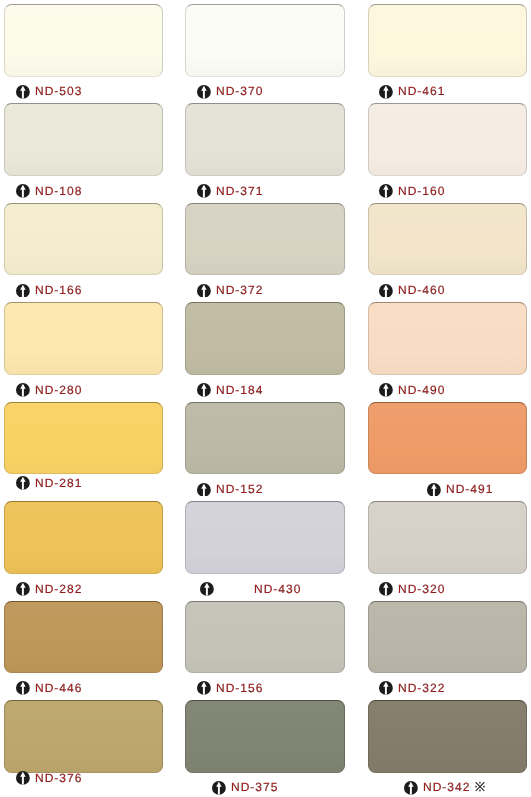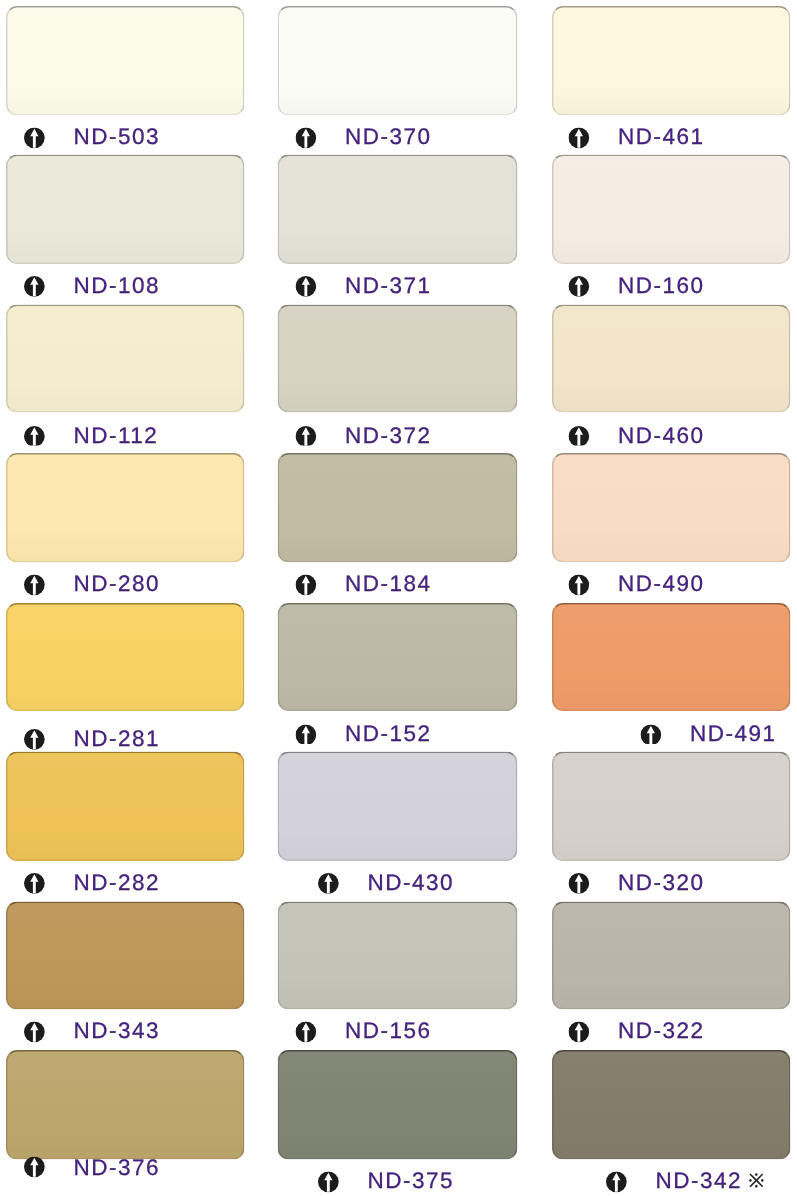--- a/index.html
+++ b/index.html
@@ -4,21 +4,21 @@
 <title>Color Swatch Chart</title>
 <style>
   html,body{margin:0;padding:0;}
   body{width:531px;height:797px;background:#ffffff;font-family:"Liberation Sans",sans-serif;overflow:hidden;-webkit-font-smoothing:antialiased;text-rendering:geometricPrecision;}
   #sheet{position:relative;width:531px;height:797px;background:#fff;}
   .cell{position:absolute;}
   .chip{position:absolute;left:0;top:0;border-radius:7.5px;border:0.9px solid #8a887e;box-sizing:border-box;}
   .chip::after{content:'';position:absolute;inset:0;border-radius:6.7px;background:linear-gradient(180deg,rgba(255,255,255,0.035) 0%,rgba(255,255,255,0.012) 38%,rgba(0,0,0,0) 70%,rgba(0,0,0,0.022) 100%);pointer-events:none;}
   .label{position:absolute;display:flex;align-items:center;height:16px;}
   .ico{width:13.8px;height:13.8px;flex:0 0 13.8px;display:block;line-height:0;position:relative;top:0.3px;}
-  .code{font-size:15px;color:#4c1d95;letter-spacing:1px;white-space:nowrap;margin-left:19px;-webkit-font-smoothing:antialiased;-webkit-text-stroke:0.18px #1a1a1a;transform:translateZ(0);will-change:transform;}
+  .code{font-size:12px;color:#b91c1c;letter-spacing:1px;white-space:nowrap;margin-left:5px;-webkit-font-smoothing:antialiased;-webkit-text-stroke:0.18px #1a1a1a;transform:translateZ(0);will-change:transform;}
   .note{margin-left:4.5px;font-size:12.5px;color:#1a1a1a;line-height:1;-webkit-font-smoothing:antialiased;-webkit-text-stroke:0.25px #1a1a1a;transform:translateZ(0);}
 </style>
 </head>
 <body>
 
 <div id="sheet">
   <div class="cell" style="left:4.0px;top:4.00px;width:159.0px;">
    <div class="chip" style="width: 159px; height: 72.5px; background-color: rgb(253, 252, 235); border-color: rgb(161, 160, 149) rgb(207, 207, 193) rgb(227, 226, 211) rgb(215, 214, 199);"></div>
    <div class="label" style="top:79.40px;left:11.9px;">
     <span class="ico"><svg viewBox="0 0 100 100" width="13.8" height="13.8" aria-hidden="true">
@@ -78,21 +78,21 @@
     <span class="code">ND-160</span>
    </div>
   </div>
   <div class="cell" style="left:4.0px;top:202.86px;width:159.0px;">
    <div class="chip" style="width: 159px; height: 72.5px; background-color: rgb(244, 237, 205); border-color: rgb(155, 150, 128) rgb(200, 194, 168) rgb(219, 213, 184) rgb(207, 201, 174);"></div>
    <div class="label" style="top:79.40px;left:11.9px;">
     <span class="ico"><svg viewBox="0 0 100 100" width="13.8" height="13.8" aria-hidden="true">
             <circle cx="50" cy="50" r="50" fill="#1c1c1c"></circle>
             <path d="M50 6 L70 42 H57 V98 H43 V42 H30 Z" fill="#ffffff"></path>
           </svg></span>
-    <span class="code">ND-112</span>
+    <span class="code">ND-166</span>
    </div>
   </div>
   <div class="cell" style="left:185.1px;top:202.86px;width:159.5px;">
    <div class="chip" style="width: 159.5px; height: 72.5px; background-color: rgb(215, 211, 195); border-color: rgb(135, 132, 121) rgb(176, 173, 160) rgb(193, 190, 176) rgb(183, 179, 166);"></div>
    <div class="label" style="top:79.40px;left:11.8px;">
     <span class="ico"><svg viewBox="0 0 100 100" width="13.8" height="13.8" aria-hidden="true">
             <circle cx="50" cy="50" r="50" fill="#1c1c1c"></circle>
             <path d="M50 6 L70 42 H57 V98 H43 V42 H30 Z" fill="#ffffff"></path>
           </svg></span>
     <span class="code">ND-372</span>
@@ -133,21 +133,21 @@
    <div class="label" style="top:79.40px;left:11.0px;">
     <span class="ico"><svg viewBox="0 0 100 100" width="13.8" height="13.8" aria-hidden="true">
             <circle cx="50" cy="50" r="50" fill="#1c1c1c"></circle>
             <path d="M50 6 L70 42 H57 V98 H43 V42 H30 Z" fill="#ffffff"></path>
           </svg></span>
     <span class="code">ND-490</span>
    </div>
   </div>
   <div class="cell" style="left:4.0px;top:401.72px;width:159.0px;">
    <div class="chip" style="width: 159px; height: 72.5px; background-color: rgb(249, 210, 100); border-color: rgb(158, 131, 54) rgb(204, 172, 82) rgb(223, 189, 92) rgb(211, 178, 86);"></div>
-   <div class="label" style="top:83px;left:11.9px;justify-content:flex-end;">
+   <div class="label" style="top:73px;left:11.9px;justify-content:flex-end;">
     <span class="ico"><svg viewBox="0 0 100 100" width="13.8" height="13.8" aria-hidden="true">
             <circle cx="50" cy="50" r="50" fill="#1c1c1c"></circle>
             <path d="M50 6 L70 42 H57 V98 H43 V42 H30 Z" fill="#ffffff"></path>
           </svg></span>
     <span class="code">ND-281</span>
    </div>
   </div>
   <div class="cell" style="left:185.1px;top:401.72px;width:159.5px;">
    <div class="chip" style="width: 159.5px; height: 72.5px; background-color: rgb(188, 185, 166); border-color: rgb(116, 114, 100) rgb(154, 152, 136) rgb(169, 167, 150) rgb(160, 157, 141);"></div>
    <div class="label" style="top:79.40px;left:11.8px;">
@@ -173,21 +173,21 @@
    <div class="label" style="top:79.40px;left:11.9px;">
     <span class="ico"><svg viewBox="0 0 100 100" width="13.8" height="13.8" aria-hidden="true">
             <circle cx="50" cy="50" r="50" fill="#1c1c1c"></circle>
             <path d="M50 6 L70 42 H57 V98 H43 V42 H30 Z" fill="#ffffff"></path>
           </svg></span>
     <span class="code">ND-282</span>
    </div>
   </div>
   <div class="cell" style="left:185.1px;top:501.15px;width:159.5px;">
    <div class="chip" style="width: 159.5px; height: 72.5px; background-color: rgb(211, 209, 218); border-color: rgb(132, 130, 137) rgb(173, 171, 179) rgb(190, 188, 196) rgb(179, 178, 185);"></div>
-   <div class="label" style="top:79.40px;left:27px;">
+   <div class="label" style="top:79.40px;left:15px;gap:35px;">
     <span class="ico"><svg viewBox="0 0 100 100" width="13.8" height="13.8" aria-hidden="true">
             <circle cx="50" cy="50" r="50" fill="#1c1c1c"></circle>
             <path d="M50 6 L70 42 H57 V98 H43 V42 H30 Z" fill="#ffffff"></path>
           </svg></span>
     <span class="code">ND-430</span>
    </div>
   </div>
   <div class="cell" style="left:368.0px;top:501.15px;width:159.0px;">
    <div class="chip" style="width: 159px; height: 72.5px; background-color: rgb(214, 209, 200); border-color: rgb(134, 130, 124) rgb(175, 171, 164) rgb(192, 188, 180) rgb(182, 178, 170);"></div>
    <div class="label" style="top:79.40px;left:11.0px;text-align:right;">
@@ -198,21 +198,21 @@
     <span class="code">ND-320</span>
    </div>
   </div>
   <div class="cell" style="left:4.0px;top:600.58px;width:159.0px;">
    <div class="chip" style="width: 159px; height: 72.5px; background-color: rgb(190, 150, 89); border-color: rgb(117, 89, 46) rgb(156, 123, 73) rgb(171, 136, 82) rgb(162, 128, 77);"></div>
    <div class="label" style="top:79.40px;left:11.9px;">
     <span class="ico"><svg viewBox="0 0 100 100" width="13.8" height="13.8" aria-hidden="true">
             <circle cx="50" cy="50" r="50" fill="#1c1c1c"></circle>
             <path d="M50 6 L70 42 H57 V98 H43 V42 H30 Z" fill="#ffffff"></path>
           </svg></span>
-    <span class="code">ND-343</span>
+    <span class="code">ND-446</span>
    </div>
   </div>
   <div class="cell" style="left:185.1px;top:600.58px;width:159.5px;">
    <div class="chip" style="width: 159.5px; height: 72.5px; background-color: rgb(195, 195, 183); border-color: rgb(121, 121, 112) rgb(160, 160, 150) rgb(176, 176, 165) rgb(166, 166, 156);"></div>
    <div class="label" style="top:79.40px;left:11.8px;">
     <span class="ico"><svg viewBox="0 0 100 100" width="13.8" height="13.8" aria-hidden="true">
             <circle cx="50" cy="50" r="50" fill="#1c1c1c"></circle>
             <path d="M50 6 L70 42 H57 V98 H43 V42 H30 Z" fill="#ffffff"></path>
           </svg></span>
     <span class="code">ND-156</span>

